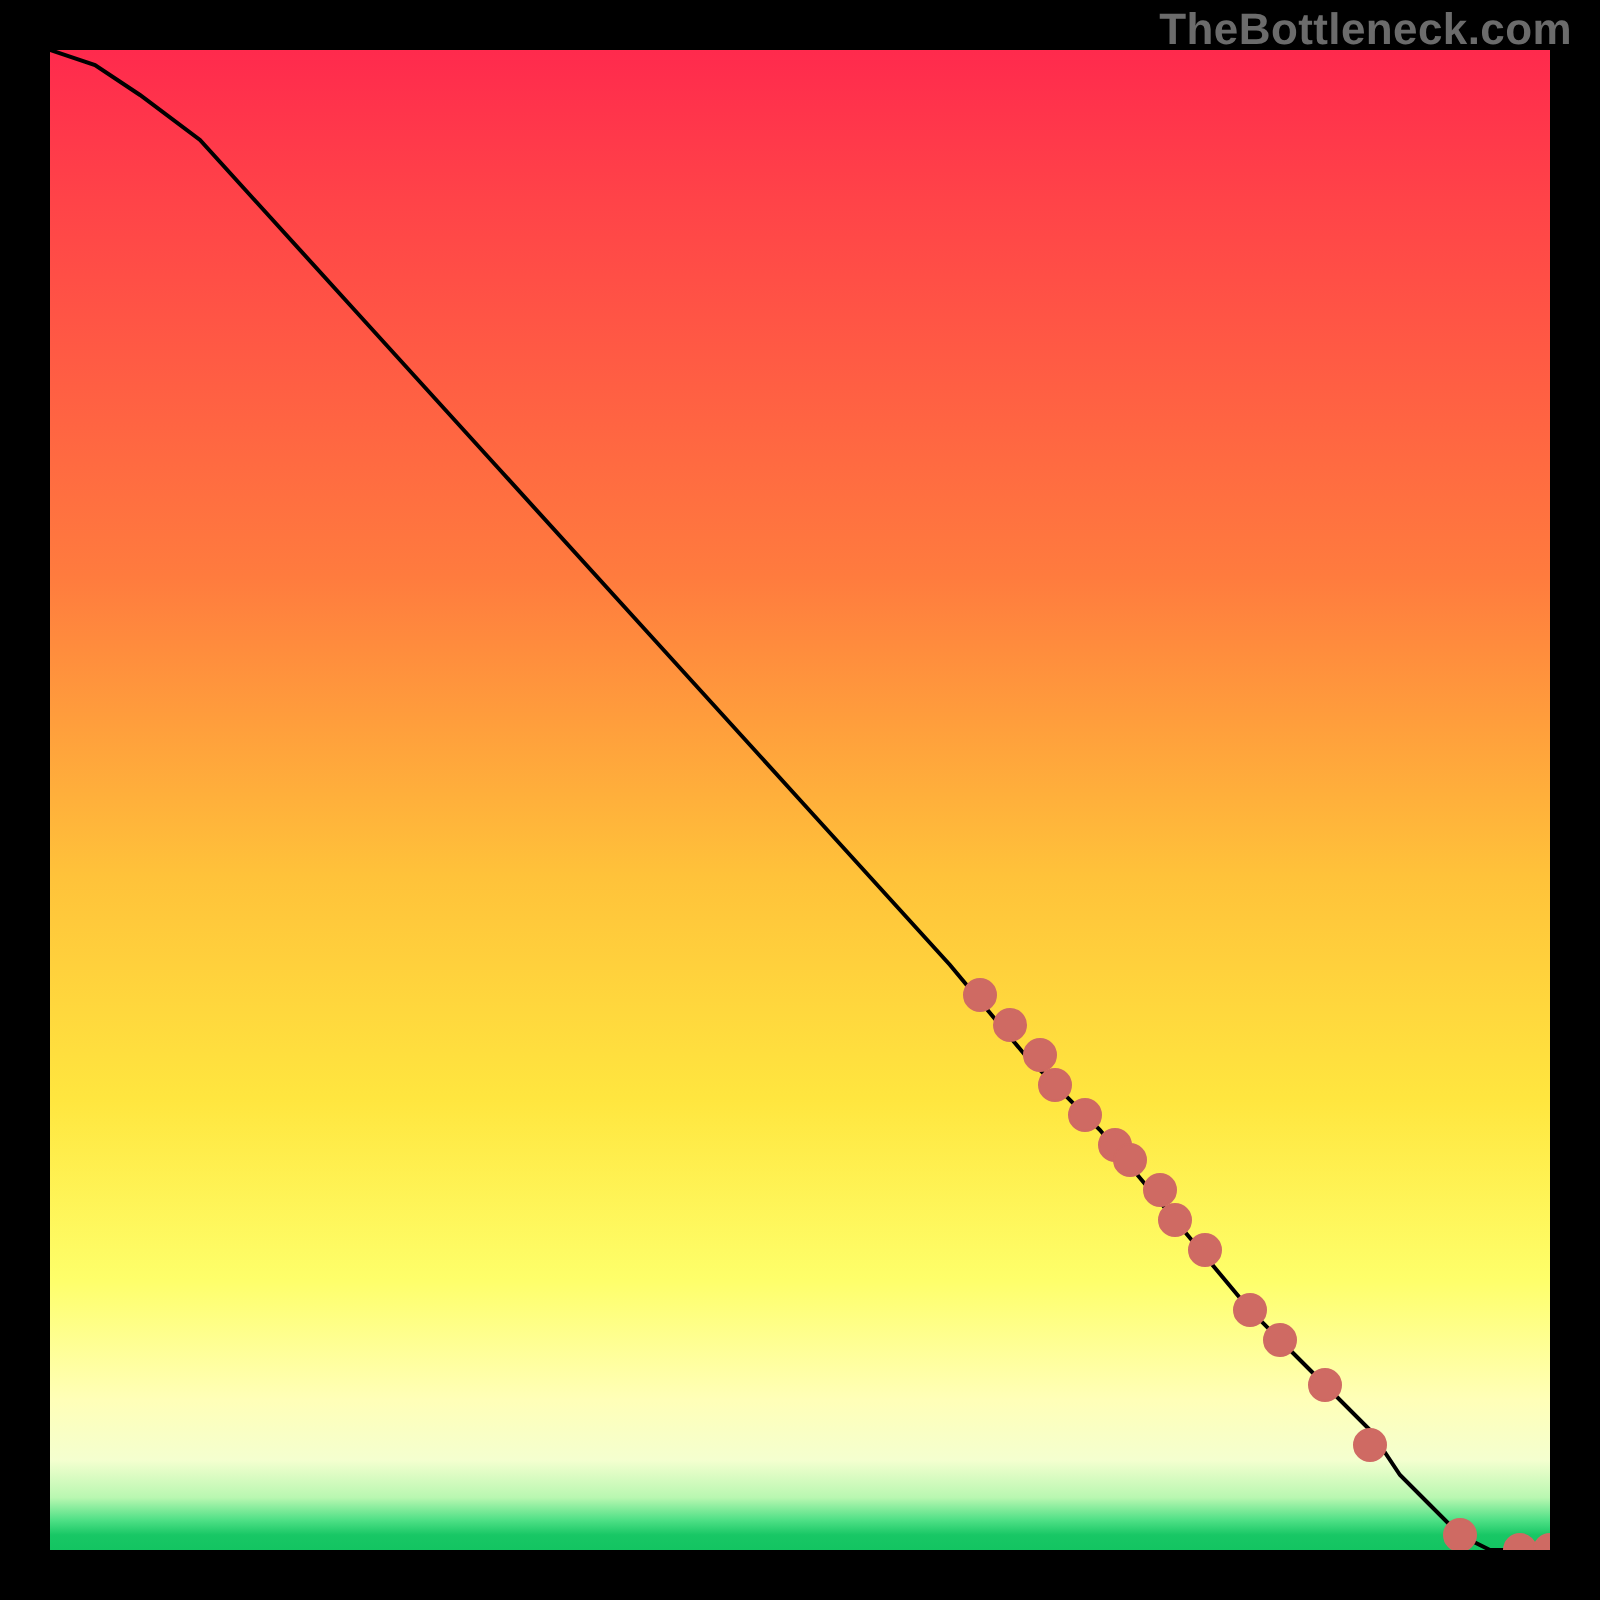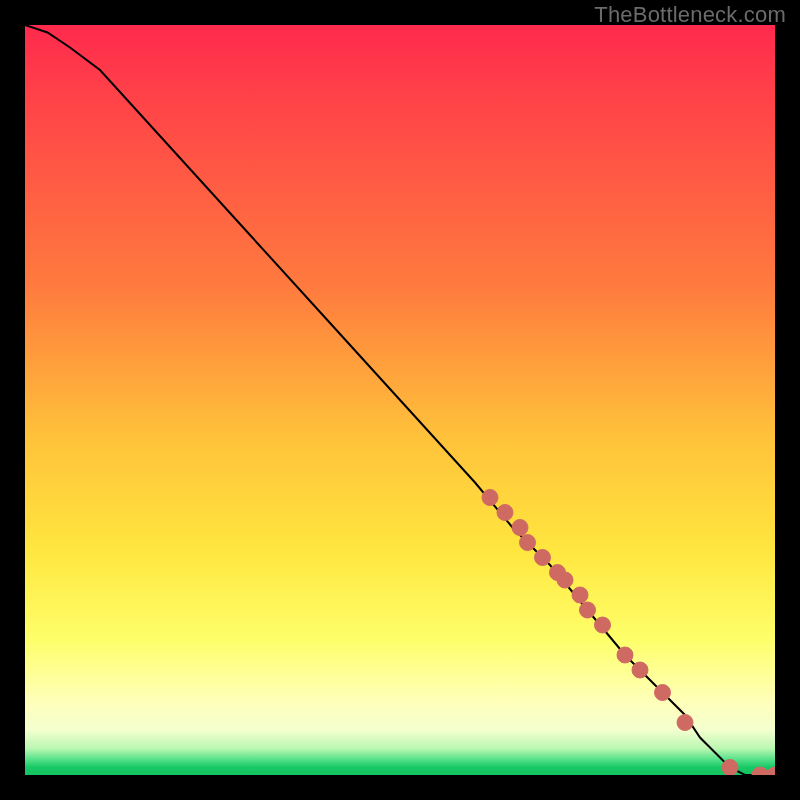--- a/index.html
+++ b/index.html
@@ -15,21 +15,21 @@
     position: relative;
     width: 800px;
     height: 800px;
   }
   .watermark {
     position: absolute;
     top: 2px;
     right: 14px;
     color: #6b6b6b;
     font-size: 22px;
-    font-weight: 400;
+    font-weight: 700;
     letter-spacing: 0.2px;
     z-index: 5;
   }
   
   .plot {
     position: absolute;
     left: 25px;
     top: 25px;
     width: 750px;
     height: 750px;

